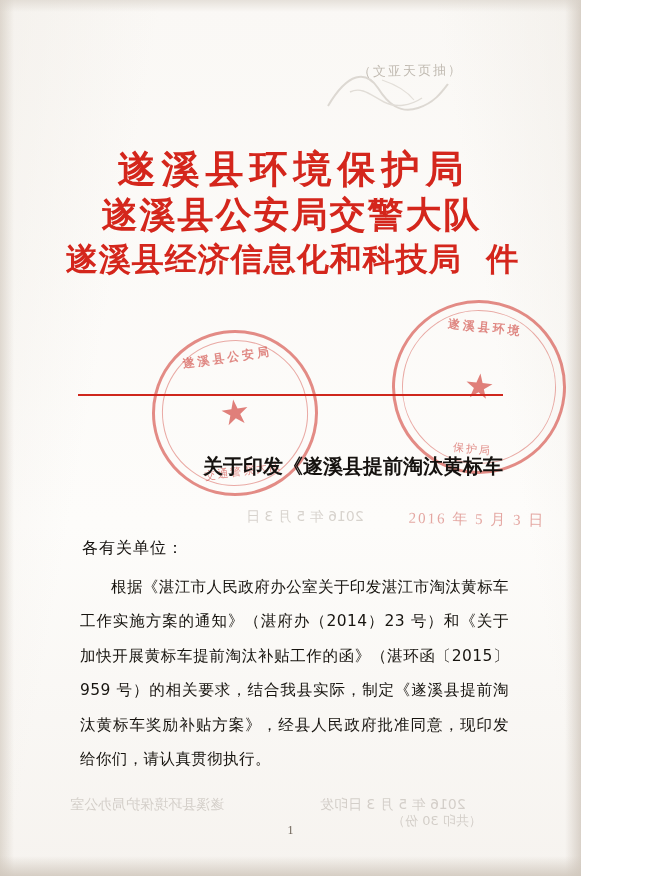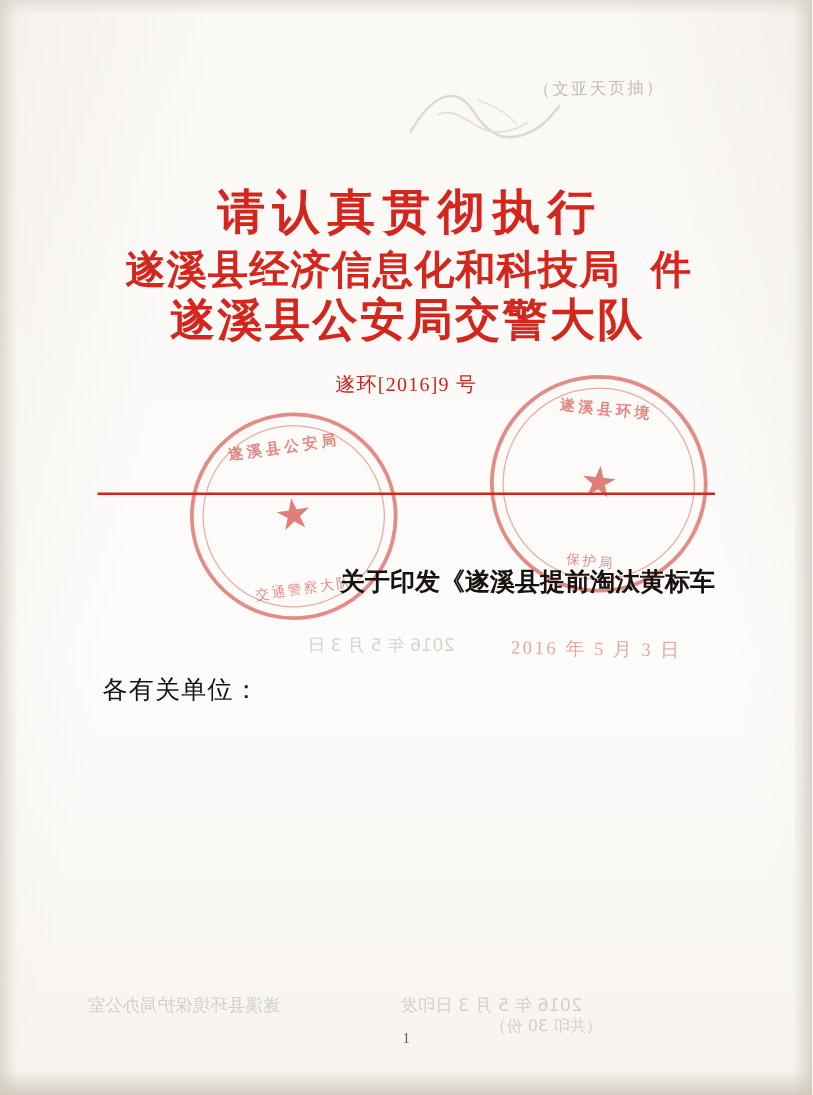--- a/index.html
+++ b/index.html
@@ -8,21 +8,21 @@
     background: #ffffff;
   }
   body {
     width: 650px;
     height: 876px;
     font-family: "Liberation Serif", "DejaVu Serif", serif;
     overflow: hidden;
   }
   .page {
     position: relative;
-    width: 650px;
+    width: 581px;
     height: 876px;
     background: #fdfbf8;
     overflow: hidden;
   }
   
   .paper-shade {
     position: absolute;
     inset: 0;
     background:
       linear-gradient(100deg, rgba(240,236,230,0.55) 0%, rgba(255,255,255,0) 22%),
@@ -216,21 +216,21 @@
     font-weight: bold;
     font-size: 20px;
     color: #15120f;
     line-height: 1.85;
   }
   .salutation {
     position: absolute;
     left: 82px;
     top: 538px;
     font-family: "DejaVu Sans", "Liberation Sans", sans-serif;
-    font-size: 20px;
+    font-size: 16px;
     color: #15120f;
     letter-spacing: 1px;
   }
   .body-text {
     position: absolute;
     left: 80px;
     right: 72px;
     top: 570px;
     font-family: "DejaVu Sans", "Liberation Sans", sans-serif;
     font-size: 15.5px;
@@ -306,38 +306,38 @@
   <div class="seal seal-right">
     <div class="seal-inner"></div>
     <div class="seal-text-top">遂溪县环境</div>
     <div class="seal-star">★</div>
     <div class="seal-text-bottom">保护局</div>
   </div>
 
   <div class="seal-date">2016 年 5 月 3 日</div>
 
   <div class="letterhead">
-    <div class="lh-row lh-line1">请认真贯彻执行</div>
+    <div class="lh-row lh-line1">遂溪县环境保护局</div>
+    <div class="lh-row lh-line4">遂溪县公安局交警大队</div>
     <div class="lh-row lh-line3">
       <span>遂溪县经济信息化和科技局</span>&nbsp;&nbsp;<span>件</span>
     </div>
-    <div class="lh-row lh-line4">遂溪县公安局交警大队</div>
-    <div class="doc-number">遂环[2016]9 号</div>
   </div>
 
   <div class="red-rule"></div>
 
   <div class="bleed bleed-d">2016 年 5 月 3 日</div>
 
   <div class="title">
     <div>关于印发《遂溪县提前淘汰黄标车</div>
   </div>
 
   <div class="salutation">各有关单位：</div>
 
+  <div class="body-text">根据《湛江市人民政府办公室关于印发湛江市淘汰黄标车工作实施方案的通知》（湛府办（2014）23 号）和《关于加快开展黄标车提前淘汰补贴工作的函》（湛环函〔2015〕959 号）的相关要求，结合我县实际，制定《遂溪县提前淘汰黄标车奖励补贴方案》，经县人民政府批准同意，现印发给你们，请认真贯彻执行。</div>
 
 
   <div class="bleed bleed-a">遂溪县环境保护局办公室</div>
   <div class="bleed bleed-b">2016 年 5 月 3 日印发</div>
   <div class="bleed bleed-c">（共印 30 份）</div>
 
   <div class="page-number">1</div>
 </div>
 
 </body></html>

